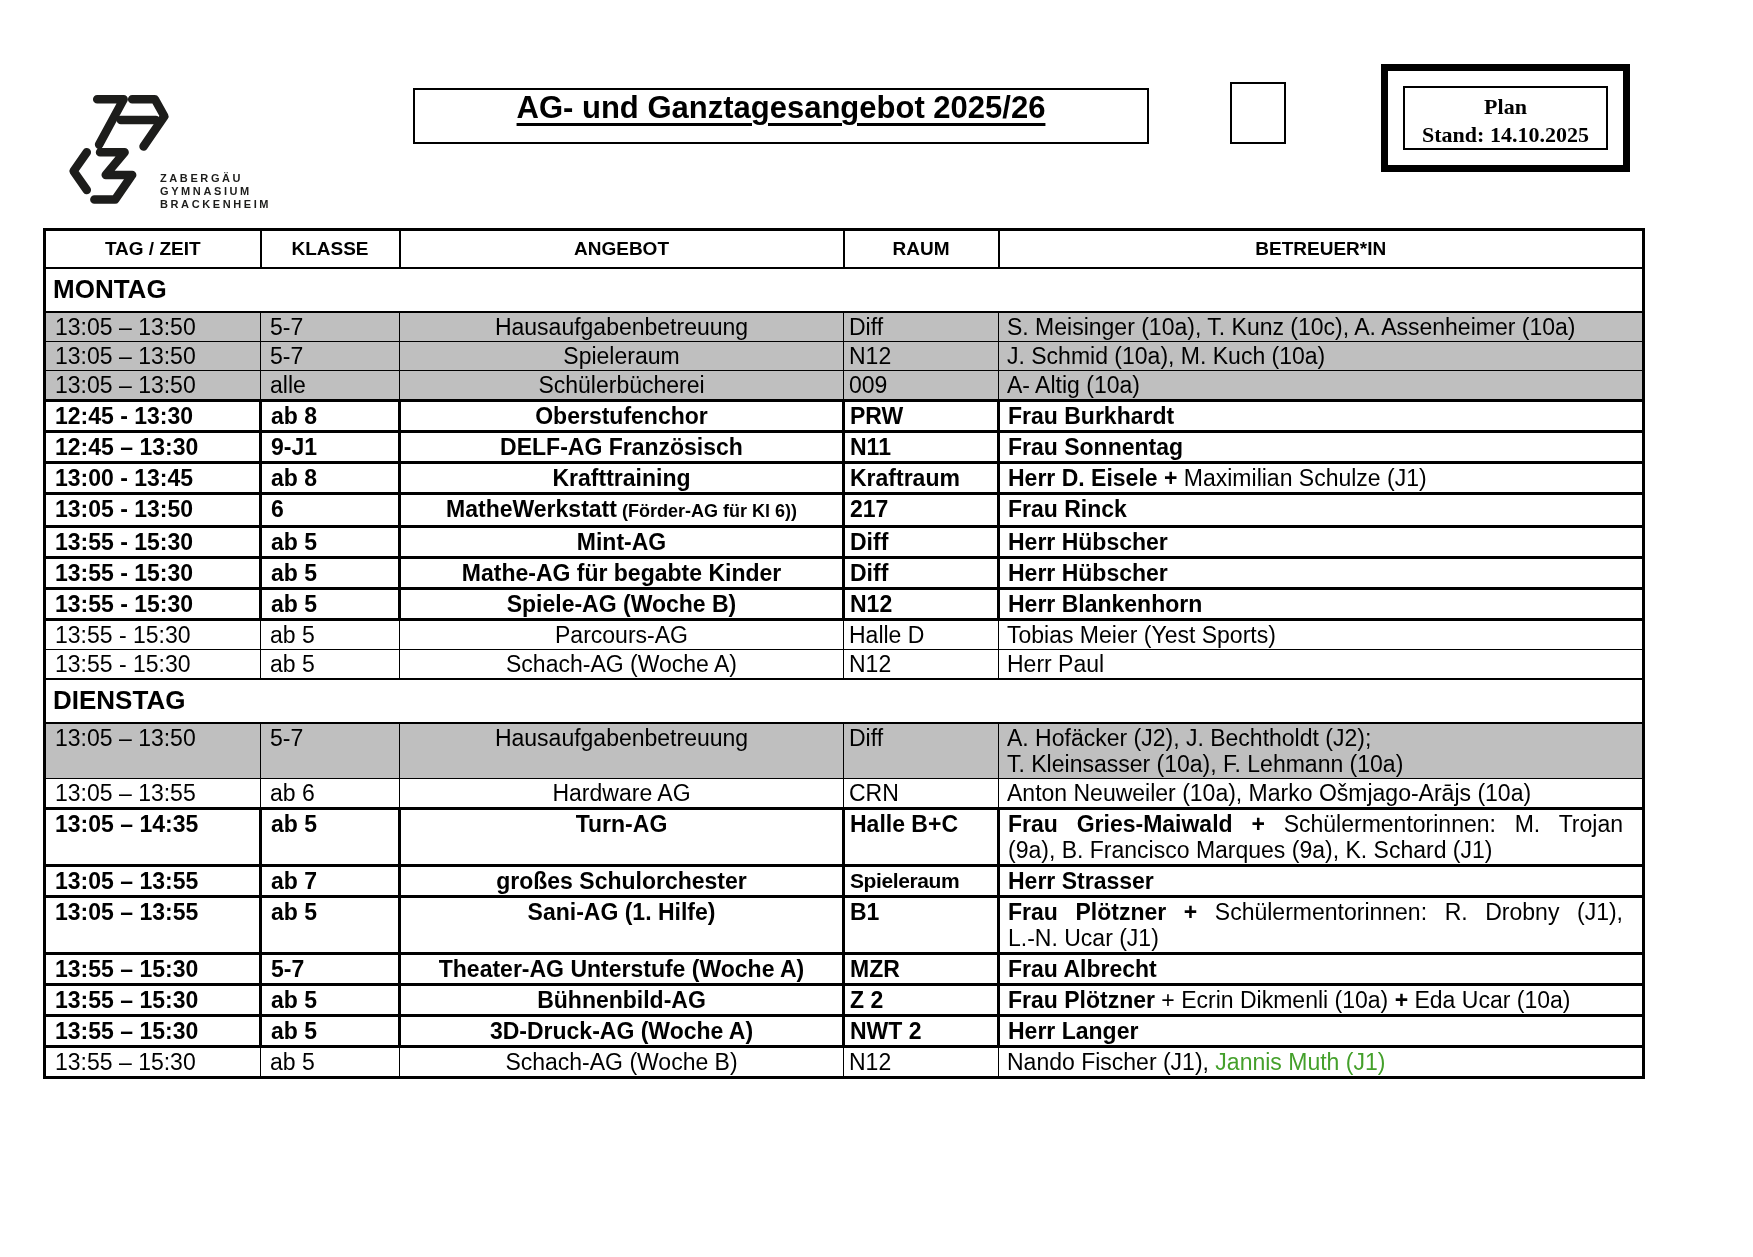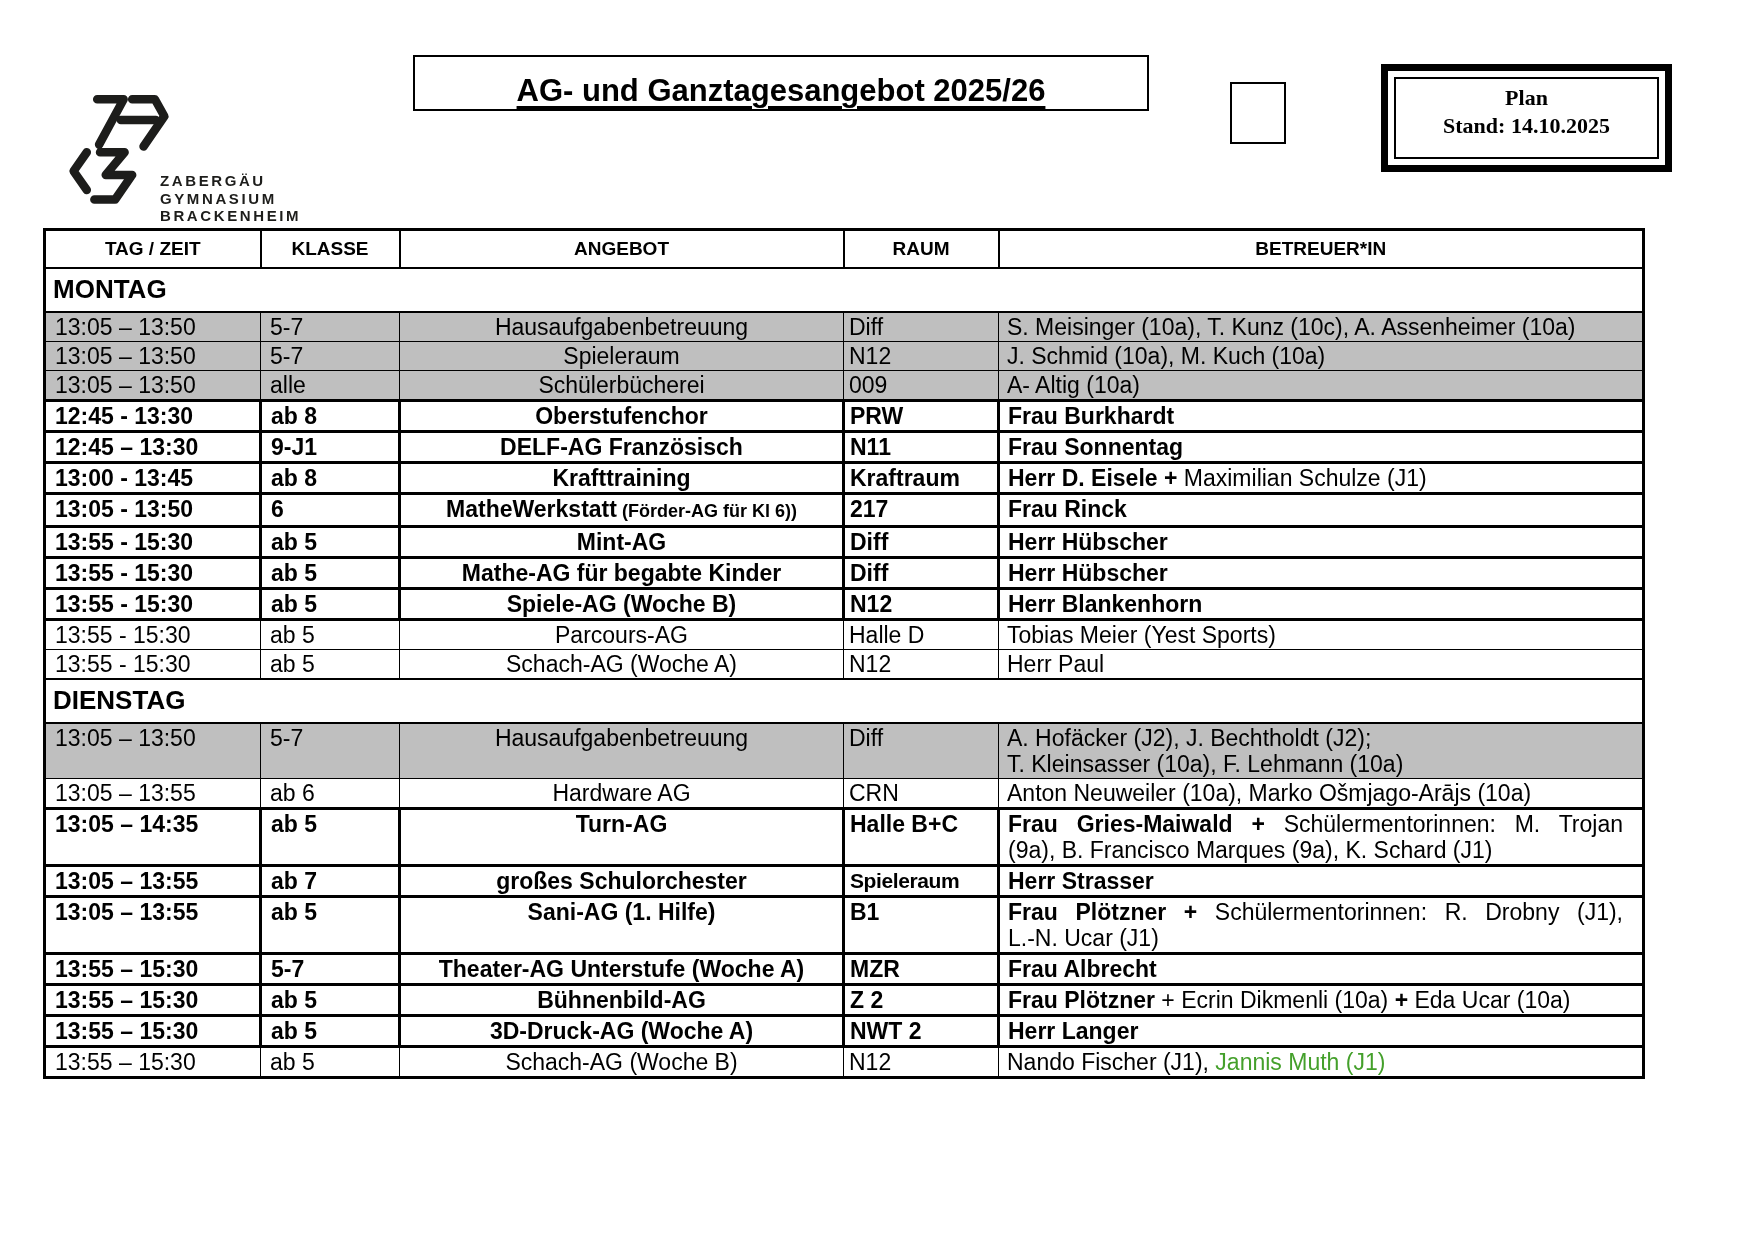--- a/index.html
+++ b/index.html
@@ -1,29 +1,29 @@
 <!DOCTYPE html>
 <html style="--shaded: #bfbfbf; --green: #44a02b;"><head>
 <meta charset="utf-8">
 <style>
   html,body{margin:0;padding:0;background:#ffffff;}
   body{width:1753px;height:1257px;position:relative;font-family:"Liberation Sans",sans-serif;color:#000;}
   .page{position:absolute;inset:0;background:#fff;}
 
   
   .logo-mark{position:absolute;left:66px;top:86px;width:104px;height:122px;}
-  .logo-text{position:absolute;left:160px;top:172px;font-size:15px;font-weight:600;
+  .logo-text{position:absolute;left:160px;top:172px;font-size:11px;font-weight:600;
              letter-spacing:2.6px;line-height:1.18;color:#1d1d1b;white-space:nowrap;}
-  .title-box{position:absolute;left:413px;top:55px;width:736px;height:56px;border:2px solid #000;
-             display:flex;align-items:flex-end;justify-content:center;box-sizing:border-box;}
+  .title-box{position:absolute;left:413px;top:88px;width:736px;height:56px;border:2px solid #000;
+             display:flex;align-items:flex-start;justify-content:center;box-sizing:border-box;}
   .title-box span{font-size:31px;font-weight:bold;text-decoration:underline;
                   text-decoration-thickness:2.5px;text-underline-offset:5px;}
   .mini-box{position:absolute;left:1230px;top:82px;width:56px;height:62px;border:2px solid #000;box-sizing:border-box;}
-  .plan-box{position:absolute;left:1381px;top:64px;width:291px;height:108px;border:7px solid #000;
-            box-sizing:border-box;padding:6px;}
+  .plan-box{position:absolute;left:1381px;top:64px;width:249px;height:108px;border:7px solid #000;
+            box-sizing:border-box;padding:15px;}
   .plan-inner{border:2px solid #000;width:100%;height:100%;box-sizing:border-box;
               font-family:"Liberation Serif",serif;font-weight:bold;font-size:22px;line-height:1.25;
               display:flex;flex-direction:column;align-items:center;padding-top:5px;}
 
   
   table.sched{position:absolute;left:43px;top:228px;width:1599px;border-collapse:collapse;table-layout:fixed;
               border:3px solid #000;}
   col.c1{width:216px}col.c2{width:139px}col.c3{width:444px}col.c4{width:155px}col.c5{width:645px}
   th{border:2px solid #000;font-size:19px;font-weight:bold;text-align:center;padding:4px 2px;height:28px;}
   td{border:1.5px solid #000;font-size:23px;line-height:26px;padding:1px 5px;vertical-align:top;

